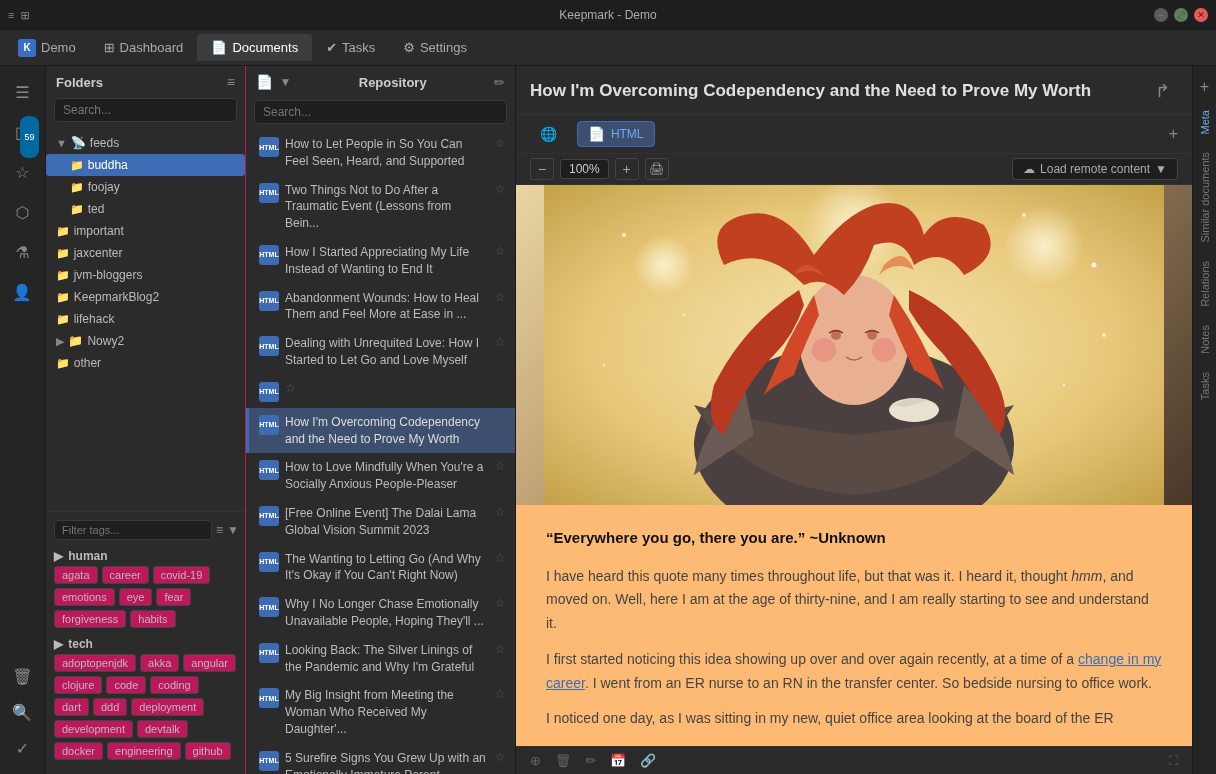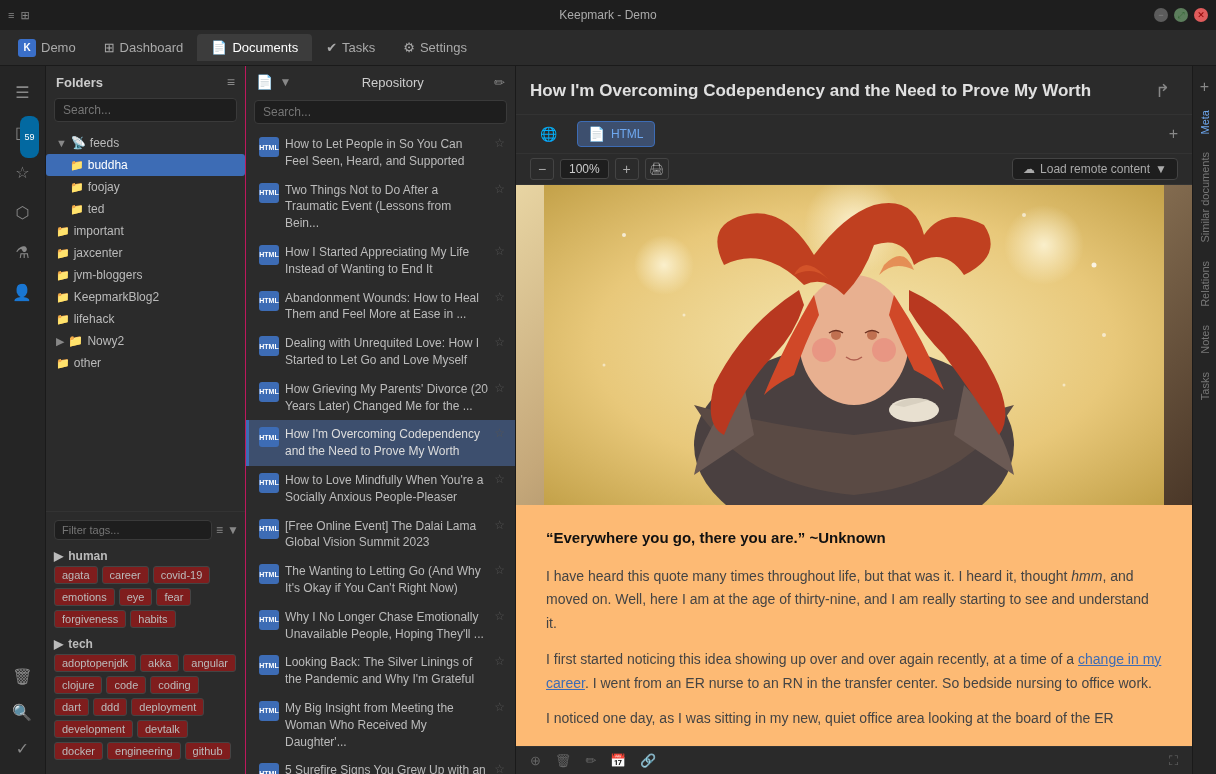--- a/index.html
+++ b/index.html
@@ -185,21 +185,21 @@
       cursor: pointer;
       font-weight: 600;
     }
     .tag-chips {
       display: flex;
       flex-wrap: wrap;
       gap: 4px;
       margin-bottom: 6px;
     }
     .tag-chip {
-      background: #7f1d1d;
+      background: #be185d;
       border: 1px solid #444;
       border-radius: 3px;
       padding: 2px 7px;
       font-size: 11px;
       color: #bbb;
       cursor: pointer;
     }
 
     
     #repo-panel {
@@ -626,21 +626,21 @@
       </div>
     </div>
   </div>
 
   <div id="repo-panel">
     <div class="repo-header-row">
       <div style="display:flex;gap:6px;align-items:center;">
         <span style="color:#888;font-size:14px;cursor:pointer;">📄</span>
         <span style="color:#888;font-size:12px;cursor:pointer;">▼</span>
       </div>
-      <span style="font-size:13px;font-weight:400;color:#ccc;">Repository</span>
+      <span style="font-size:13px;font-weight:700;color:#ccc;">Repository</span>
       <span style="color:#888;font-size:13px;cursor:pointer;">✏</span>
     </div>
     <input class="repo-search" type="text" placeholder="Search..." style="">
     <div class="repo-list">
       <div class="repo-item">
         <div class="repo-item-icon">
             <span style="font-size:7px;font-weight:bold;">HTML</span>
           </div>
         <div class="repo-item-text">How to Let People in So You Can Feel Seen, Heard, and Supported</div>
         <span class="repo-item-star">☆</span>
@@ -670,21 +670,20 @@
         <div class="repo-item-icon">
             <span style="font-size:7px;font-weight:bold;">HTML</span>
           </div>
         <div class="repo-item-text">Dealing with Unrequited Love: How I Started to Let Go and Love Myself</div>
         <span class="repo-item-star">☆</span>
       </div>
       <div class="repo-item">
         <div class="repo-item-icon">
             <span style="font-size:7px;font-weight:bold;">HTML</span>
           </div>
-        <div class="repo-item-text">How Grieving My Parents' Divorce (20 Years Later) Changed Me for the ...</div>
         <span class="repo-item-star">☆</span>
       </div>
       <div class="repo-item active">
         <div class="repo-item-icon">
             <span style="font-size:7px;font-weight:bold;">HTML</span>
           </div>
         <div class="repo-item-text">How I'm Overcoming Codependency and the Need to Prove My Worth</div>
         <span class="repo-item-star">☆</span>
       </div>
       <div class="repo-item">

